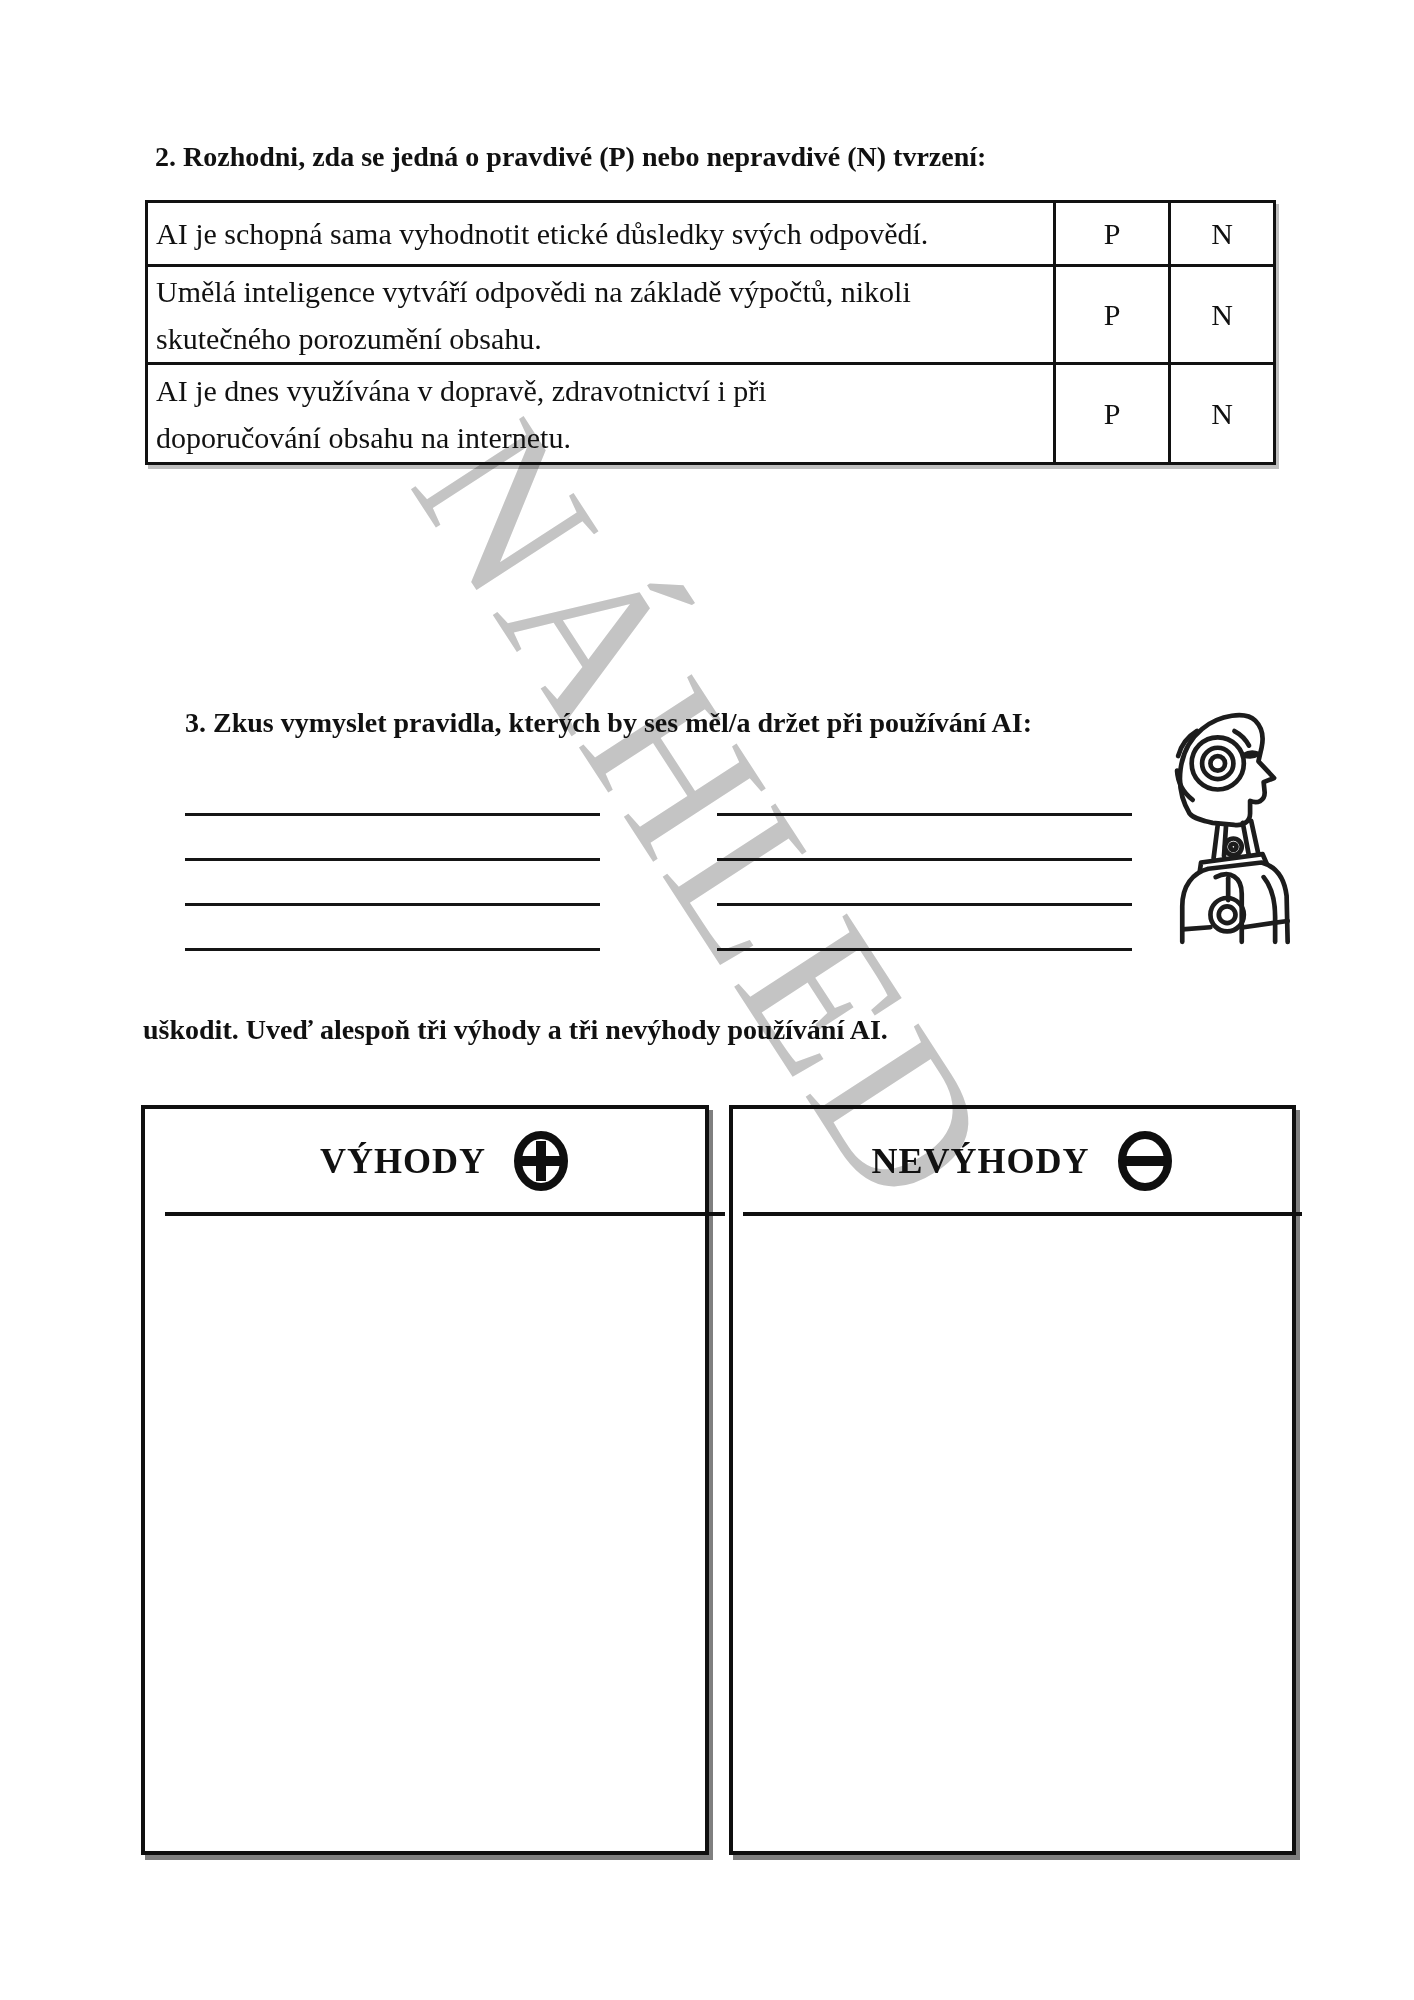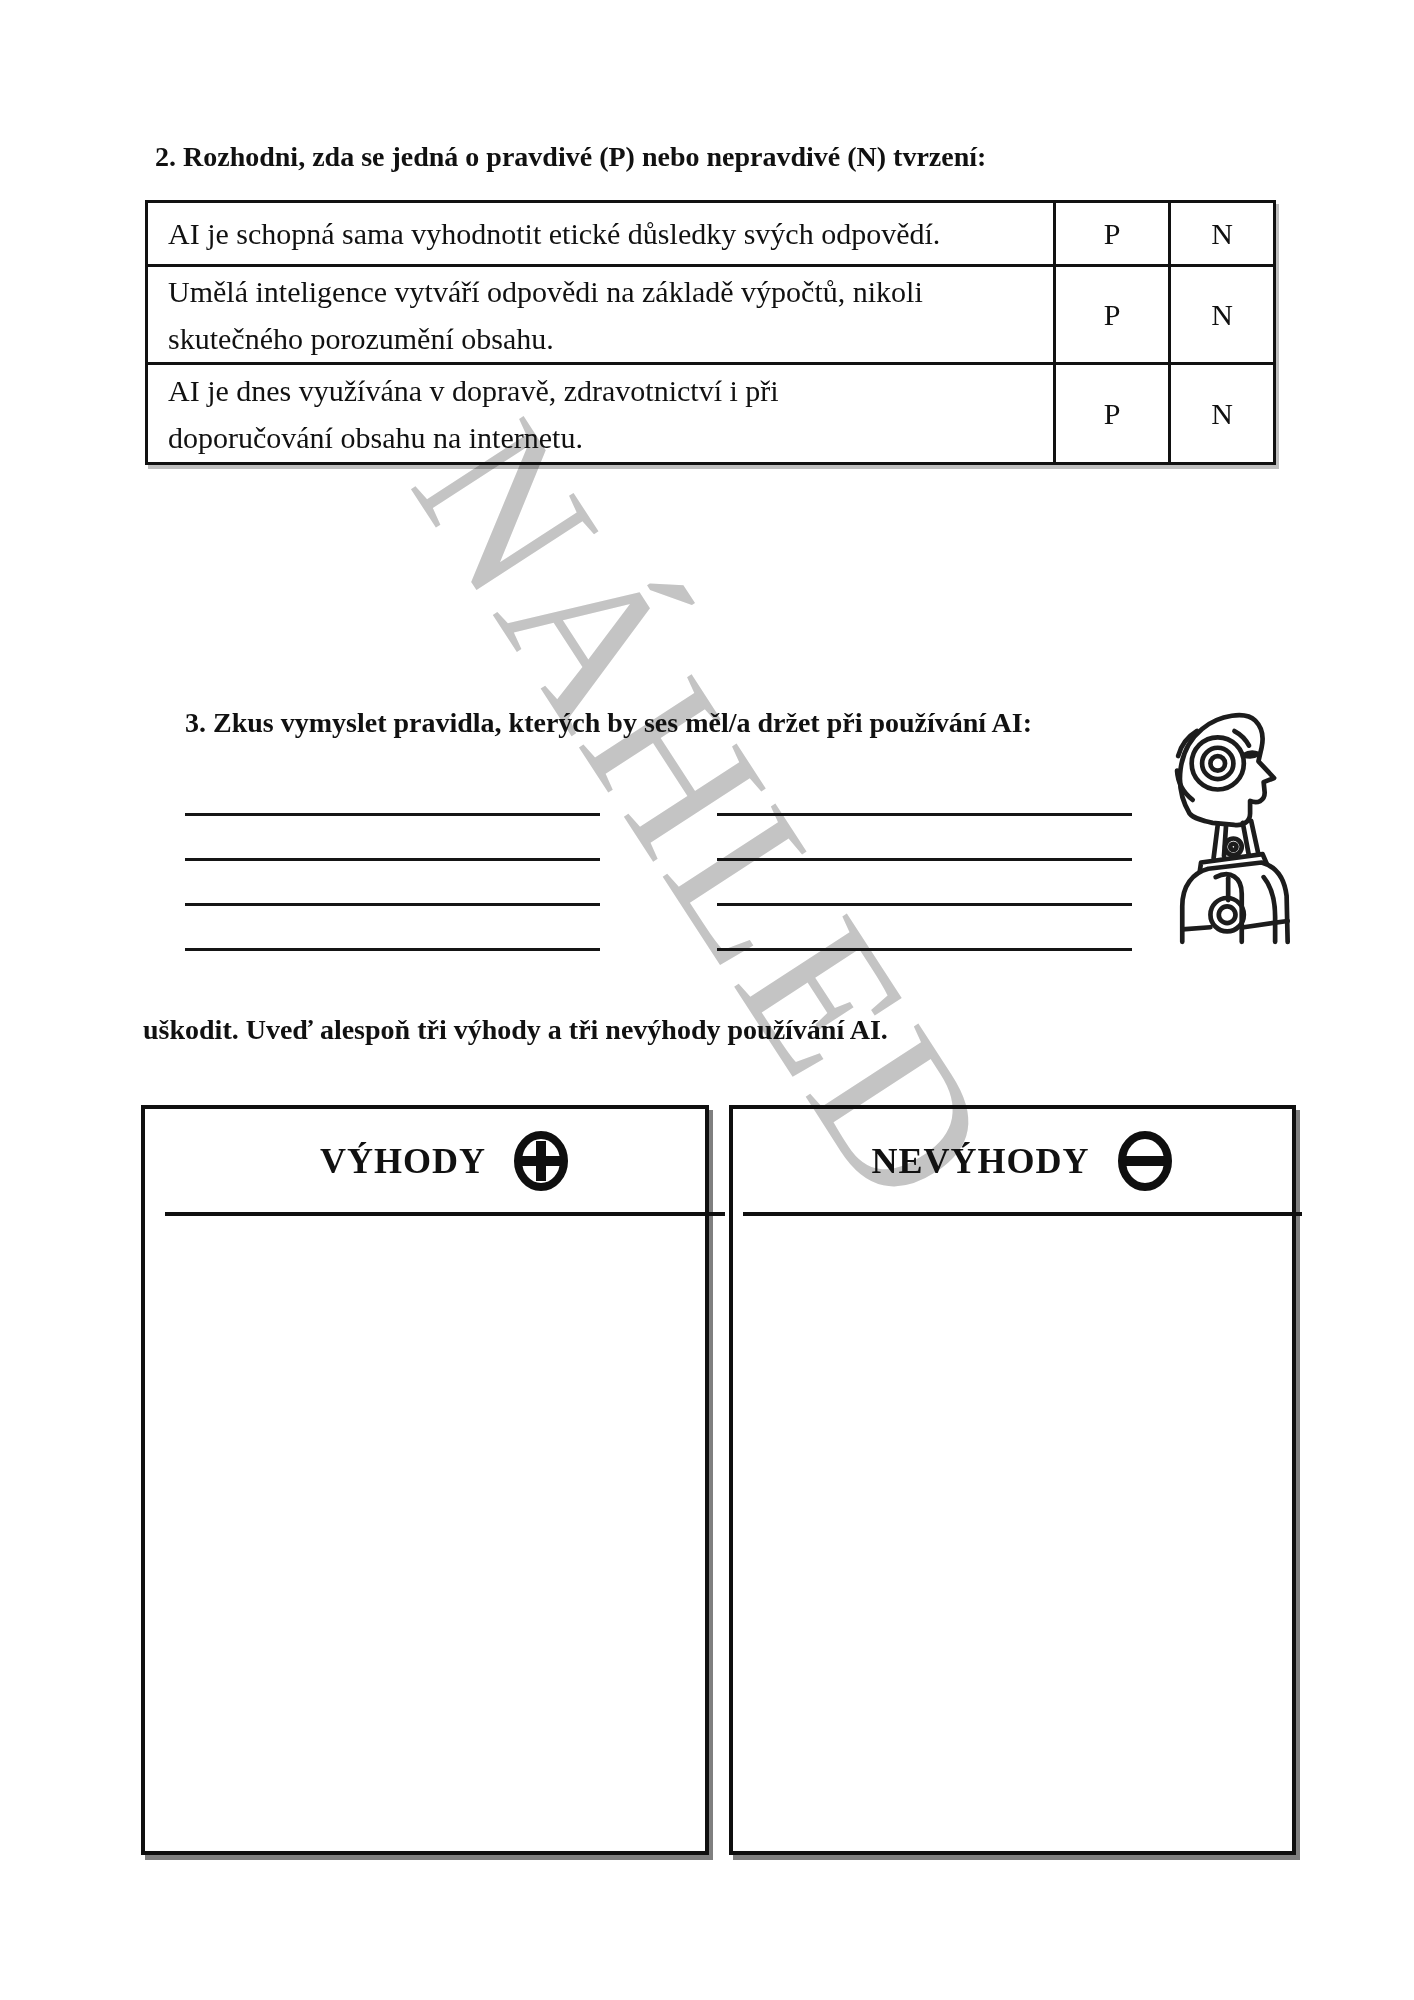--- a/index.html
+++ b/index.html
@@ -27,21 +27,21 @@
   
   #tf-table{
     border-collapse:collapse;table-layout:fixed;width:1128px;
     box-shadow:3px 4px 0 rgba(0,0,0,0.25);
     background:transparent;
   }
   #tf-table td{
     border:3px solid #111;vertical-align:middle;
     font-size:30px;line-height:47px;background:transparent;
   }
-  #tf-table td.statement{padding:0 6px 0 20px;text-align:left;}
+  #tf-table td.statement{padding:0 6px 0 8px;text-align:left;}
   #tf-table td.opt{text-align:center;}
   #tf-table .line{display:block;}
   
   .answer-line{
     height:0;border-bottom:3px solid #151515;
   }
   
   .big-box{
     box-sizing:border-box;border:4px solid #0f0f0f;background:transparent;
     box-shadow:4px 5px 0 rgba(0,0,0,0.5);

